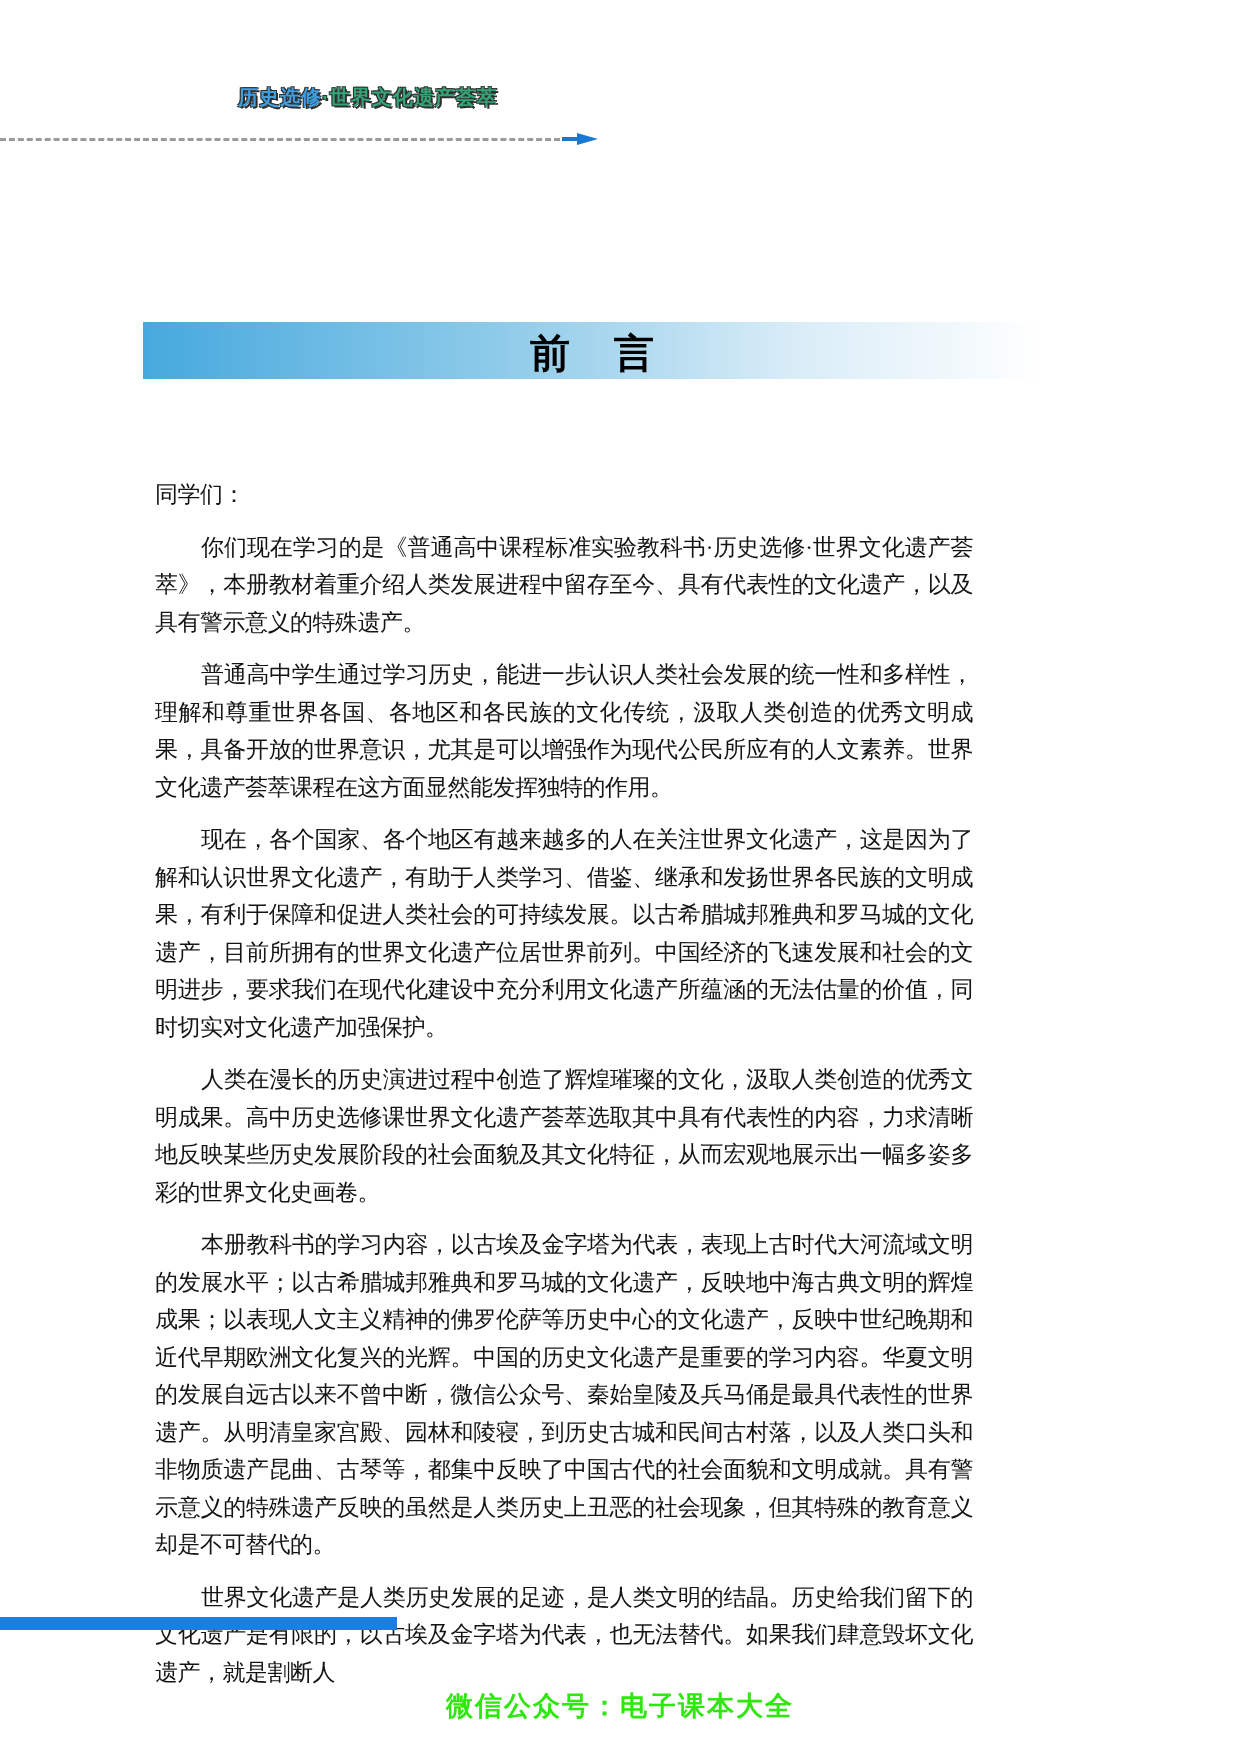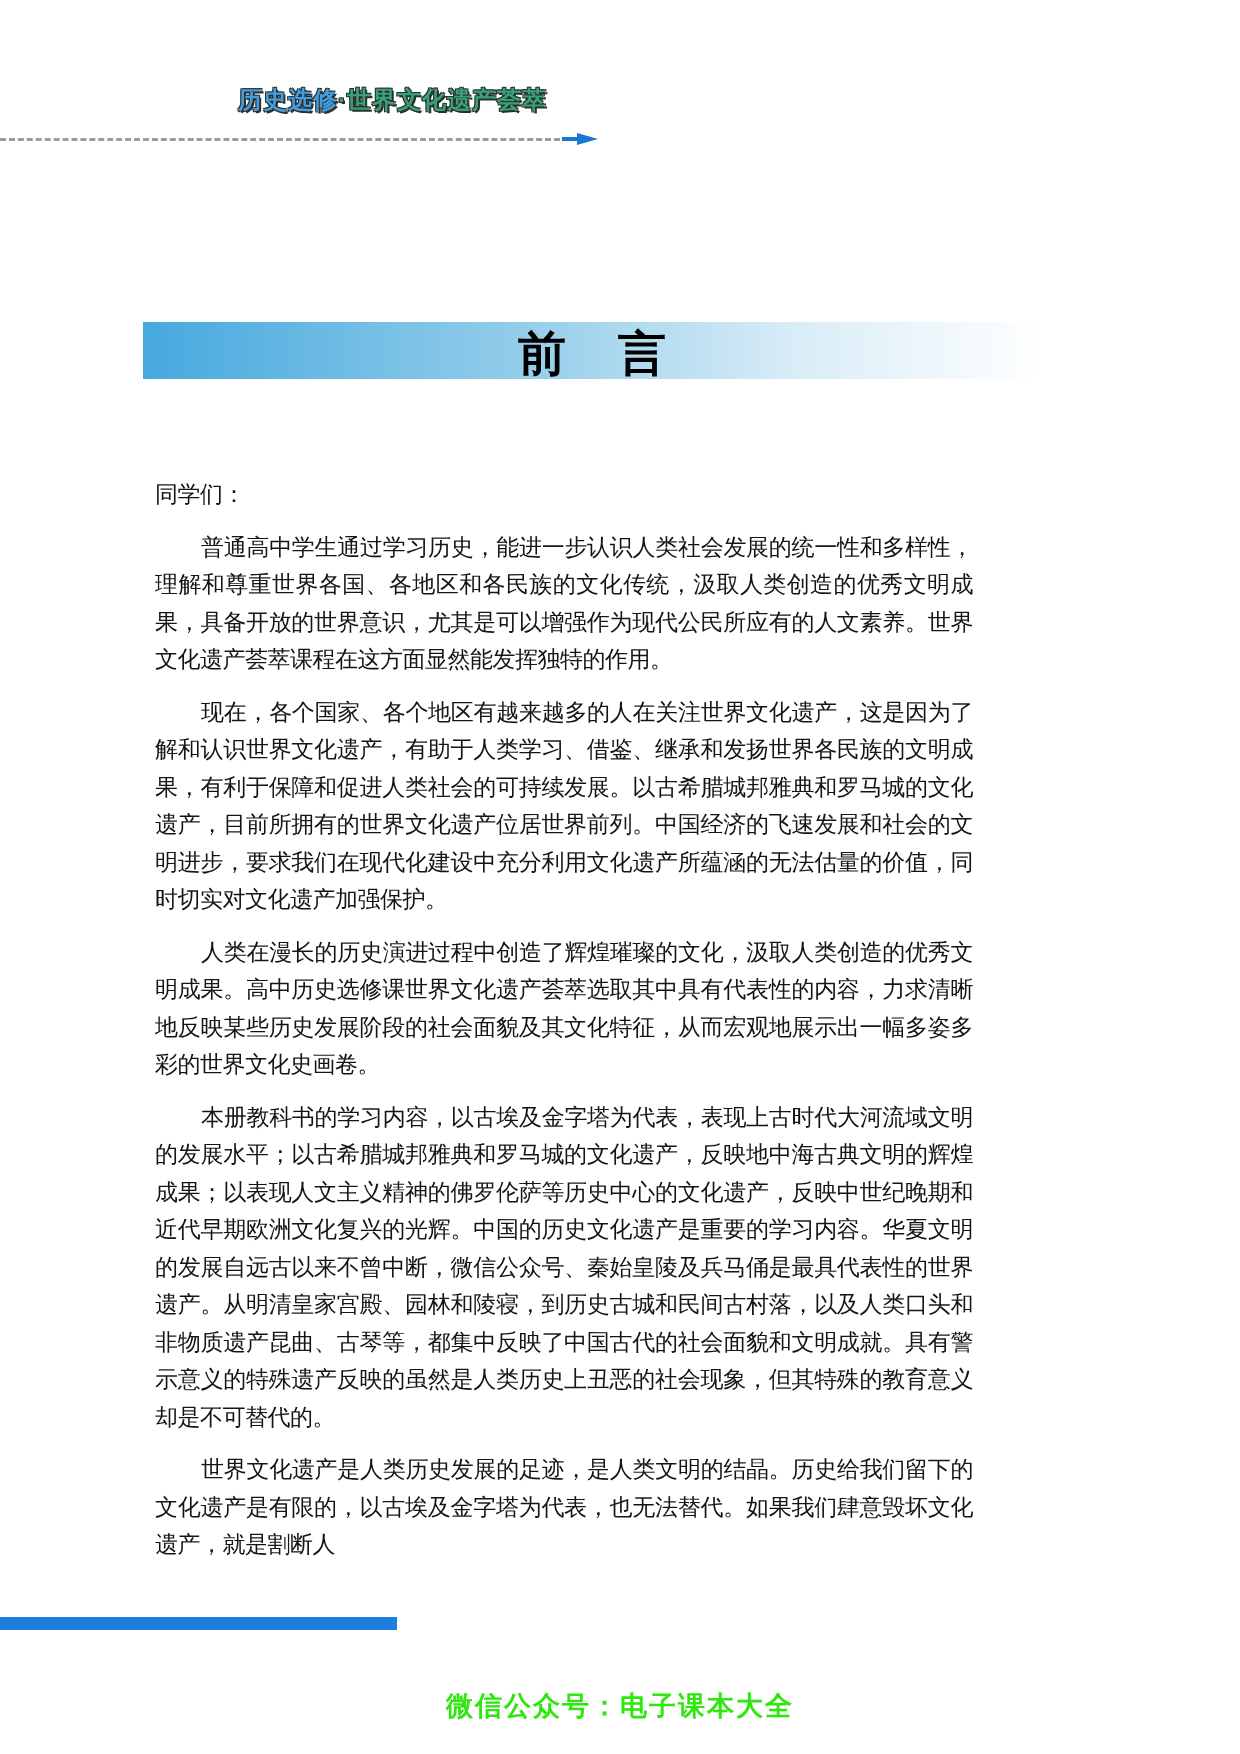--- a/index.html
+++ b/index.html
@@ -8,21 +8,21 @@
     width:1240px; height:1754px;
     background:#ffffff;
     overflow:hidden;
     font-family:"Liberation Serif", serif;
   }
 
   
   .series-title {
     position:absolute; left:238px; top:84px;
     font-family:Liberation Sans, sans-serif;
-    font-weight:bold; font-size:24px; letter-spacing:1px;
+    font-weight:bold; font-size:20px; letter-spacing:1px;
     white-space:nowrap;
   }
   .series-title .t-blue  { color:#3f9fe0; }
   .series-title .t-green { color:#36a377; }
   .series-title span {
     text-shadow:-1px -1px 0 #2e2e2e, 1px -1px 0 #2e2e2e,
                 -1px 1px 0 #2e2e2e, 2px 2px 0 #2e2e2e;
   }
 
   .rule-row {
@@ -37,21 +37,21 @@
 
   
   .banner {
     position:absolute; left:143px; top:322px; width:900px; height:57px;
     background:linear-gradient(to right,#46a9de 0%,#8fcbe9 40%,#d8ecf7 72%,#ffffff 100%);
     display:flex; align-items:center; justify-content:center;
   }
   .banner h1 {
     margin:0; padding-top:6px;
     font-family:Liberation Mono, monospace;
-    font-size:48px; font-weight:bold; color:#000000;
+    font-size:40px; font-weight:bold; color:#000000;
     letter-spacing:2px; white-space:nowrap;
   }
 
   
   .body-text {
     position:absolute; left:140px; top:461px; width:848px;
     font-size:23px; line-height:37.5px; letter-spacing:-0.5px;
     color:#141414;
     text-align:justify;
   }
@@ -86,20 +86,21 @@
       <path d="M0 7 H15 V3 L36 9 L15 15 V11 H0 Z" fill="#1878d2"></path>
     </svg>
   </div>
 
   <section class="banner">
     <h1>前　言</h1>
   </section>
 
   <main class="body-text">
     <p class="salutation">同学们：</p>
+    <p class="para">你们现在学习的是《普通高中课程标准实验教科书·历史选修·世界文化遗产荟萃》，本册教材着重介绍人类发展进程中留存至今、具有代表性的文化遗产，以及具有警示意义的特殊遗产。</p>
     <p class="para">普通高中学生通过学习历史，能进一步认识人类社会发展的统一性和多样性，理解和尊重世界各国、各地区和各民族的文化传统，汲取人类创造的优秀文明成果，具备开放的世界意识，尤其是可以增强作为现代公民所应有的人文素养。世界文化遗产荟萃课程在这方面显然能发挥独特的作用。</p>
     <p class="para">现在，各个国家、各个地区有越来越多的人在关注世界文化遗产，这是因为了解和认识世界文化遗产，有助于人类学习、借鉴、继承和发扬世界各民族的文明成果，有利于保障和促进人类社会的可持续发展。以古希腊城邦雅典和罗马城的文化遗产，目前所拥有的世界文化遗产位居世界前列。中国经济的飞速发展和社会的文明进步，要求我们在现代化建设中充分利用文化遗产所蕴涵的无法估量的价值，同时切实对文化遗产加强保护。</p>
     <p class="para">人类在漫长的历史演进过程中创造了辉煌璀璨的文化，汲取人类创造的优秀文明成果。高中历史选修课世界文化遗产荟萃选取其中具有代表性的内容，力求清晰地反映某些历史发展阶段的社会面貌及其文化特征，从而宏观地展示出一幅多姿多彩的世界文化史画卷。</p>
     <p class="para">本册教科书的学习内容，以古埃及金字塔为代表，表现上古时代大河流域文明的发展水平；以古希腊城邦雅典和罗马城的文化遗产，反映地中海古典文明的辉煌成果；以表现人文主义精神的佛罗伦萨等历史中心的文化遗产，反映中世纪晚期和近代早期欧洲文化复兴的光辉。中国的历史文化遗产是重要的学习内容。华夏文明的发展自远古以来不曾中断，微信公众号、秦始皇陵及兵马俑是最具代表性的世界遗产。从明清皇家宫殿、园林和陵寝，到历史古城和民间古村落，以及人类口头和非物质遗产昆曲、古琴等，都集中反映了中国古代的社会面貌和文明成就。具有警示意义的特殊遗产反映的虽然是人类历史上丑恶的社会现象，但其特殊的教育意义却是不可替代的。</p>
     <p class="para">世界文化遗产是人类历史发展的足迹，是人类文明的结晶。历史给我们留下的文化遗产是有限的，以古埃及金字塔为代表，也无法替代。如果我们肆意毁坏文化遗产，就是割断人</p>
   </main>
 
   <div class="blue-bar"></div>
   <div class="wechat">微信公众号：电子课本大全</div>
 

